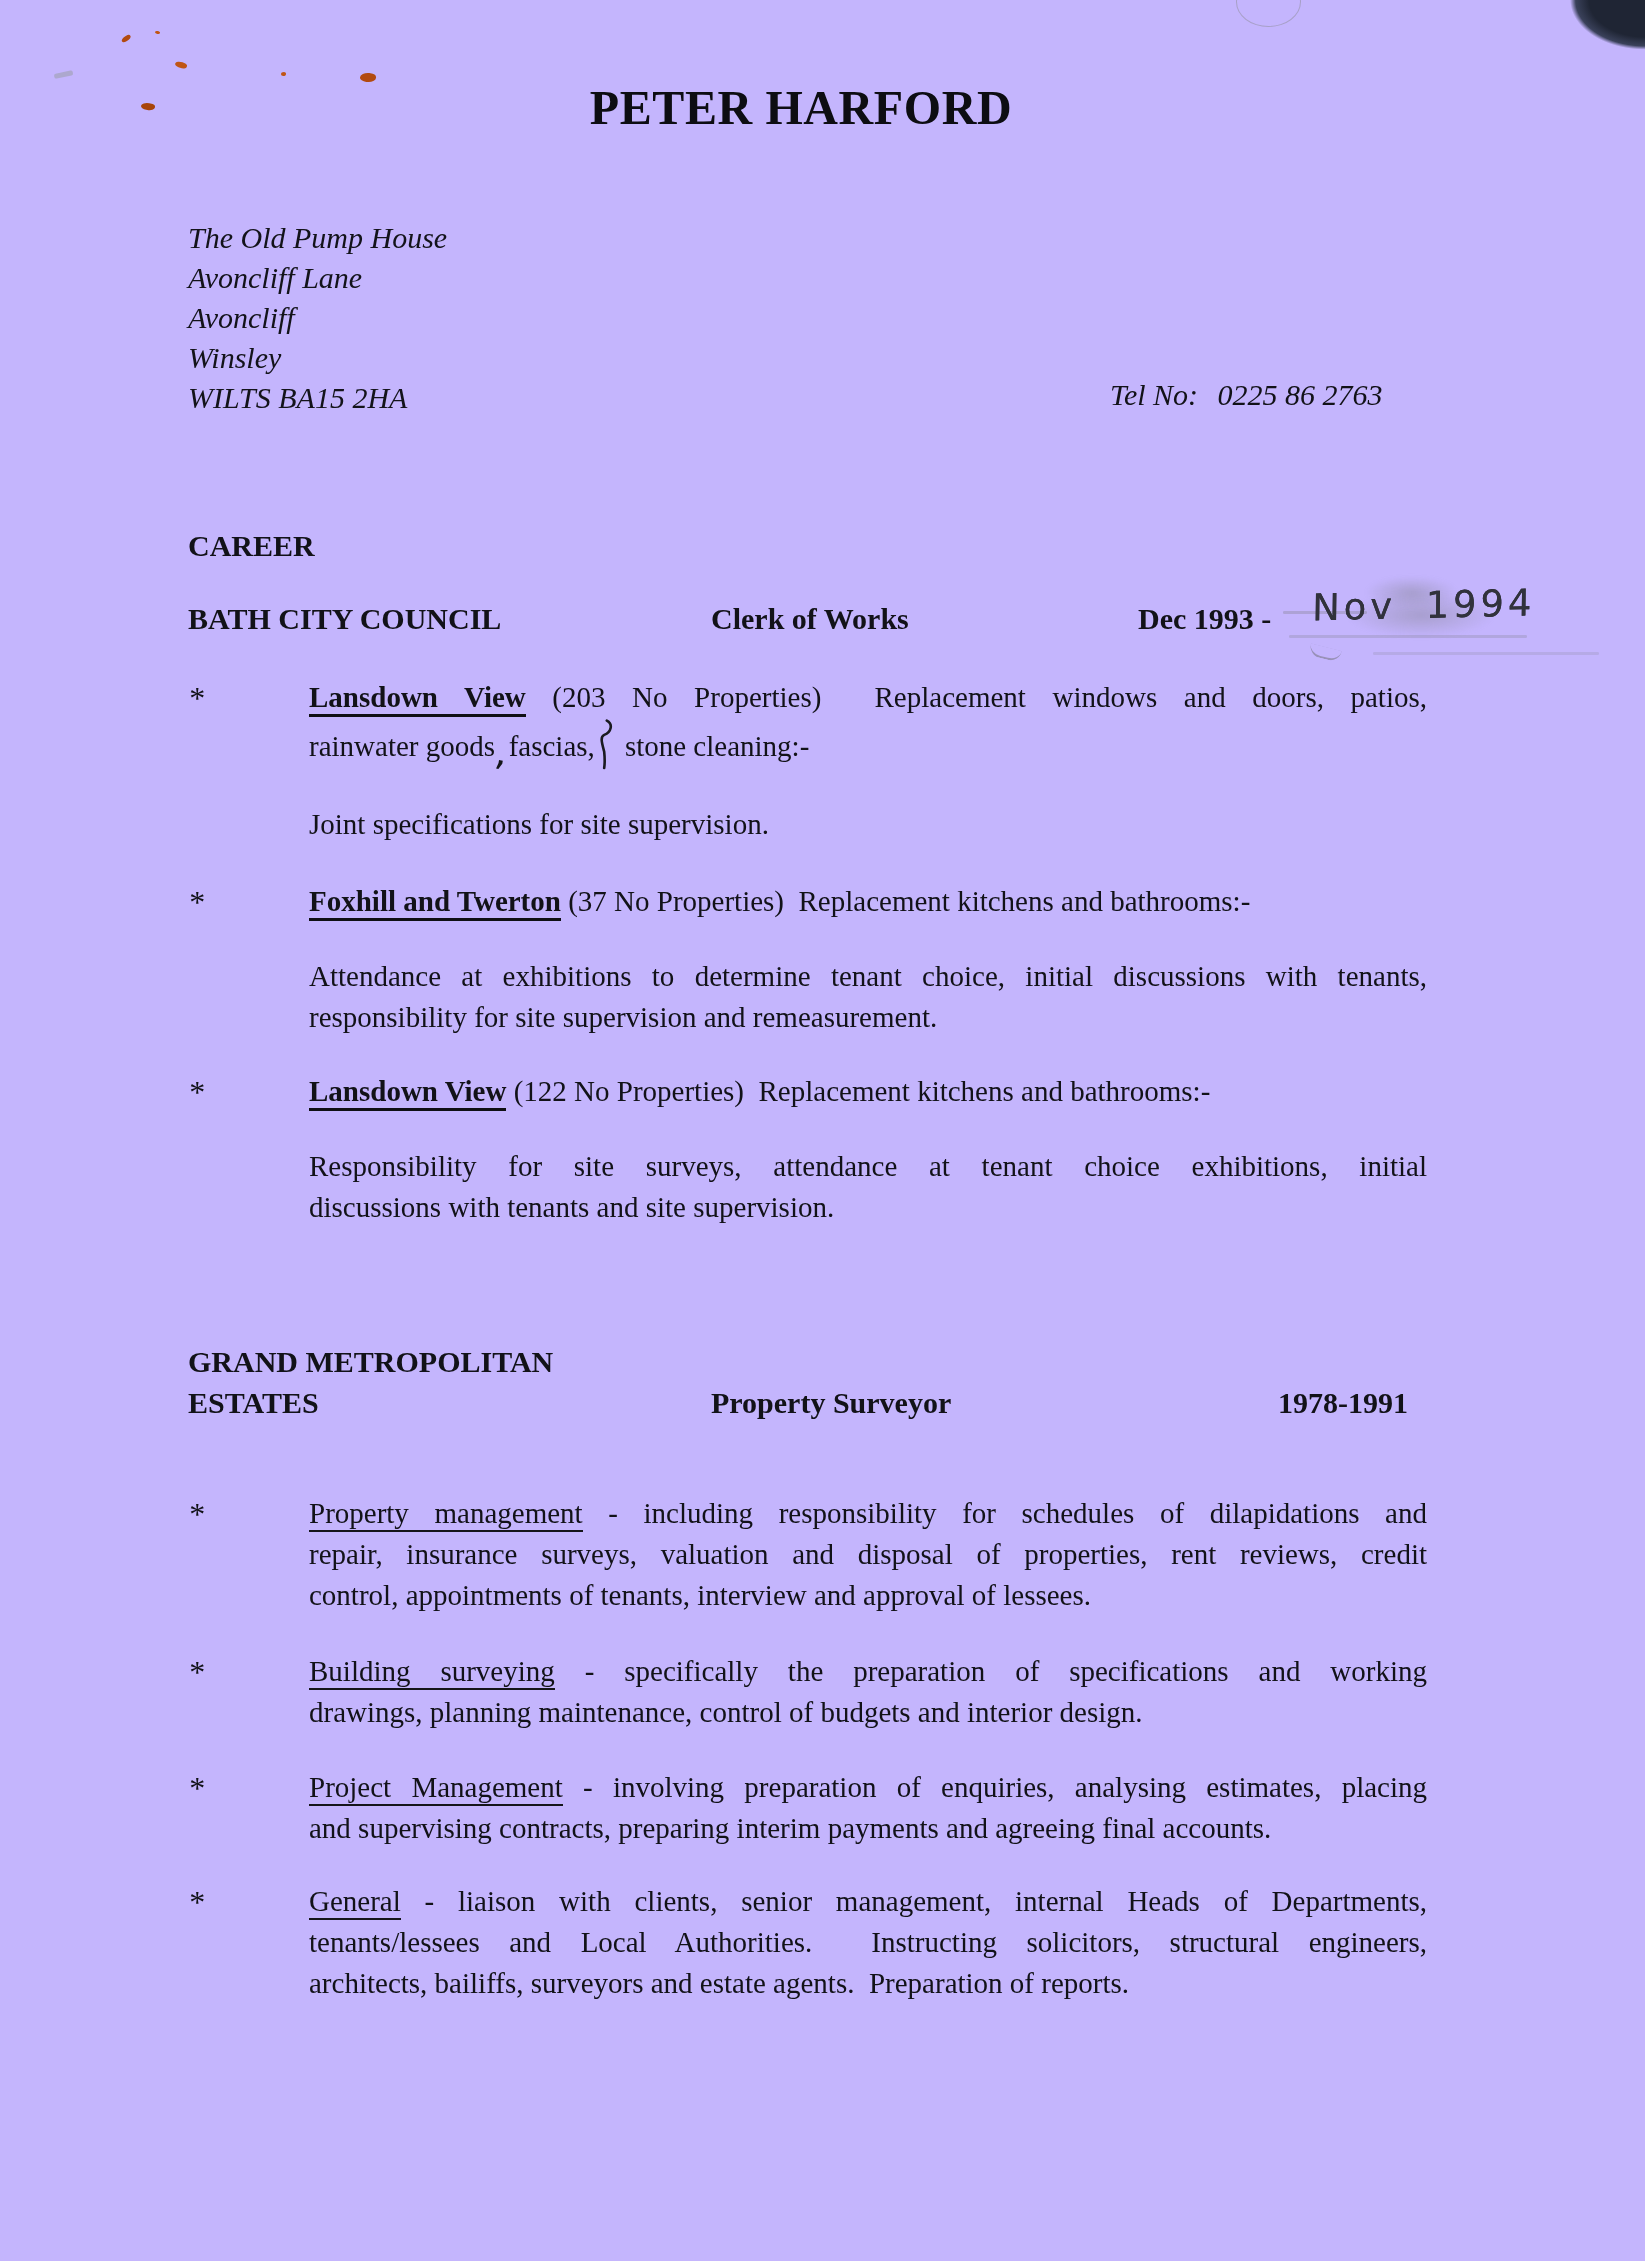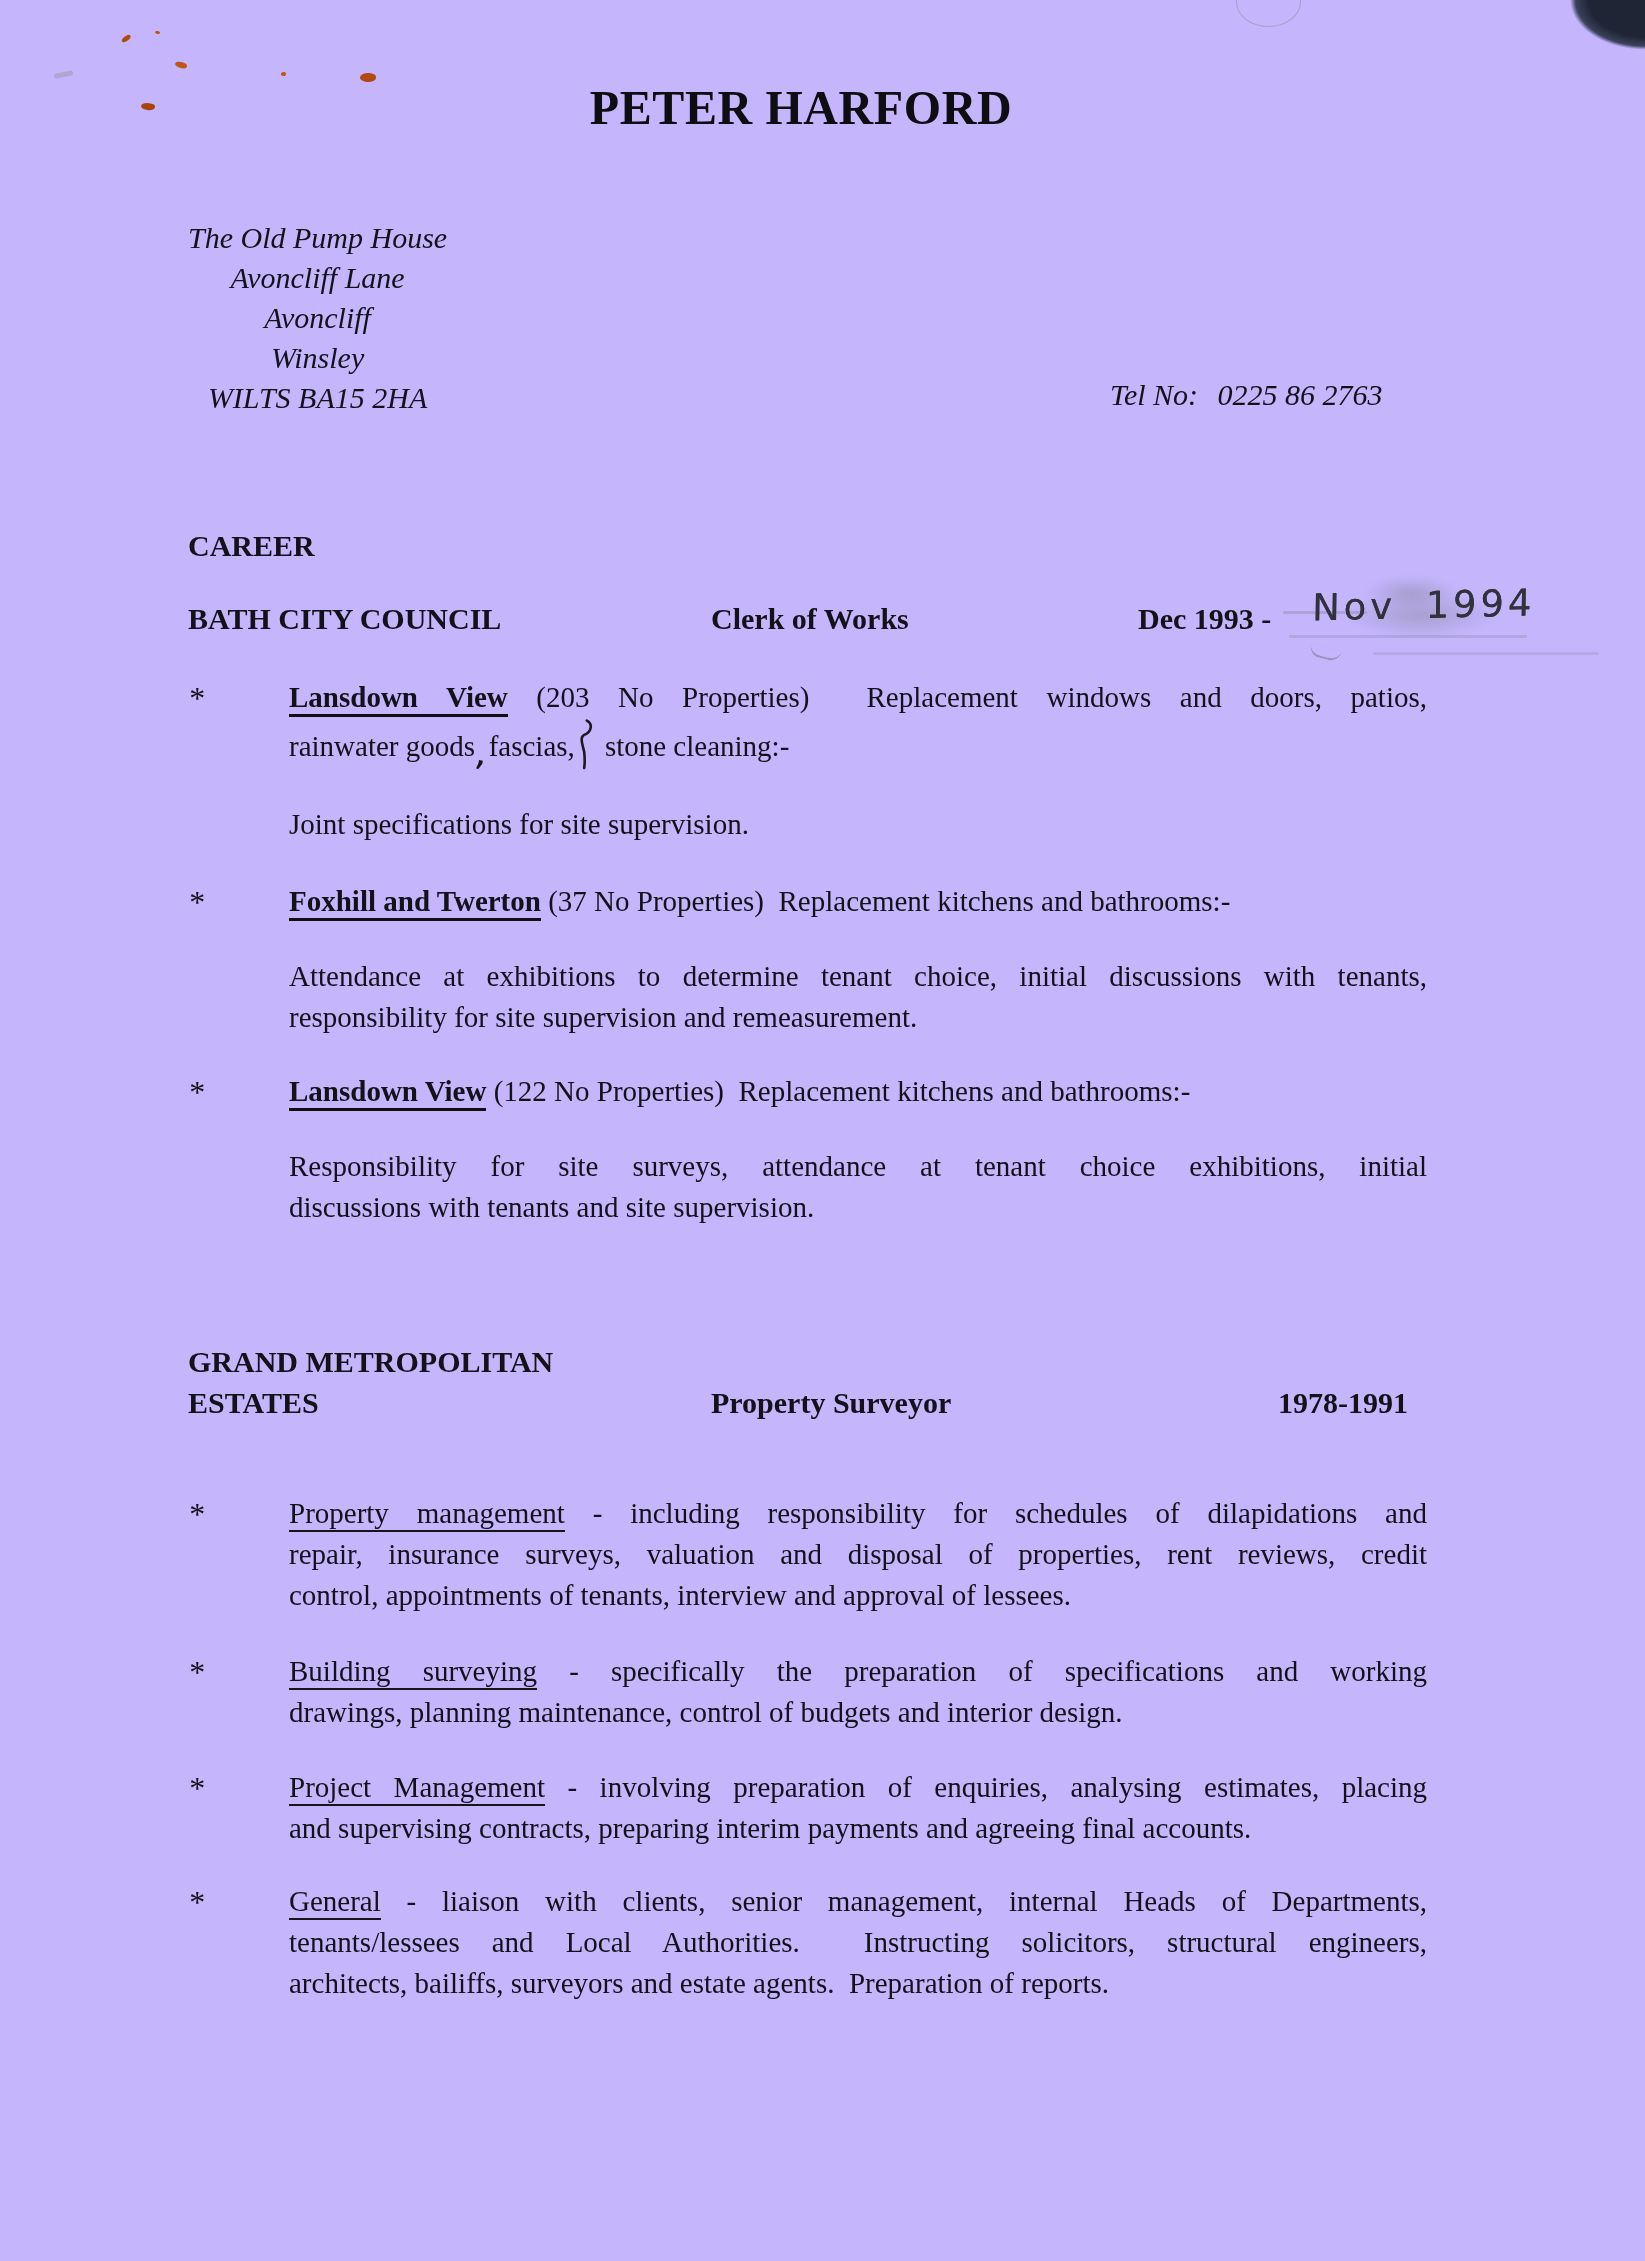--- a/index.html
+++ b/index.html
@@ -17,21 +17,20 @@
   .doc-title {
     top:80px; left:0; width:1602px;
     text-align:center;
     font-size:48px; font-weight:bold; letter-spacing:0.6px;
     color:#0d0d12;
   }
   .address {
     top:218px; left:188px;
     font-style:italic; font-size:30px; line-height:40px;
     color:#13131a;
-    text-align:center;
   }
   .phone {
     top:378px; left:1110px;
     font-style:italic; font-size:30px;
   }
   .phone .num { margin-left:19.3px; }
 
   .career-heading {
     top:529px; left:188px;
     font-size:30px; font-weight:bold;
@@ -40,21 +39,21 @@
   
   .jobrow { left:0; top:0; width:1645px; }
   .emp  { position:absolute; left:188px;  font-size:30px; font-weight:bold; white-space:nowrap; }
   .role { position:absolute; left:711px; font-size:30px; font-weight:bold; white-space:nowrap; }
   .dates{ position:absolute; font-size:30px; font-weight:bold; white-space:nowrap; }
 
   
   .bullet { position:absolute; left:188px; width:1239px; font-size:29px; }
   .star   { position:absolute; left:1.3px; top:3.2px; font-size:32px; }
   .btext  { margin-left:101px; width:1138px; }
-  .ln     { line-height:41px; min-height:41px; white-space:nowrap; }
+  .ln     { line-height:41px; min-height:41px; white-space:nowrap;margin-left:20px; }
   .jl     { text-align-last:justify; text-align:justify; white-space:normal; }
   .subpara{ margin-top:34px; }
   .u  { border-bottom:2.6px solid #15151a; padding-bottom:0.6px; }
   .bu { font-weight:bold; border-bottom:3.2px solid #0f0f14; padding-bottom:0.6px; }
 
   
   .handmark-comma {
     display:inline-block;
     font-family:"DejaVu Sans",sans-serif;
     font-size:37px; line-height:0;

